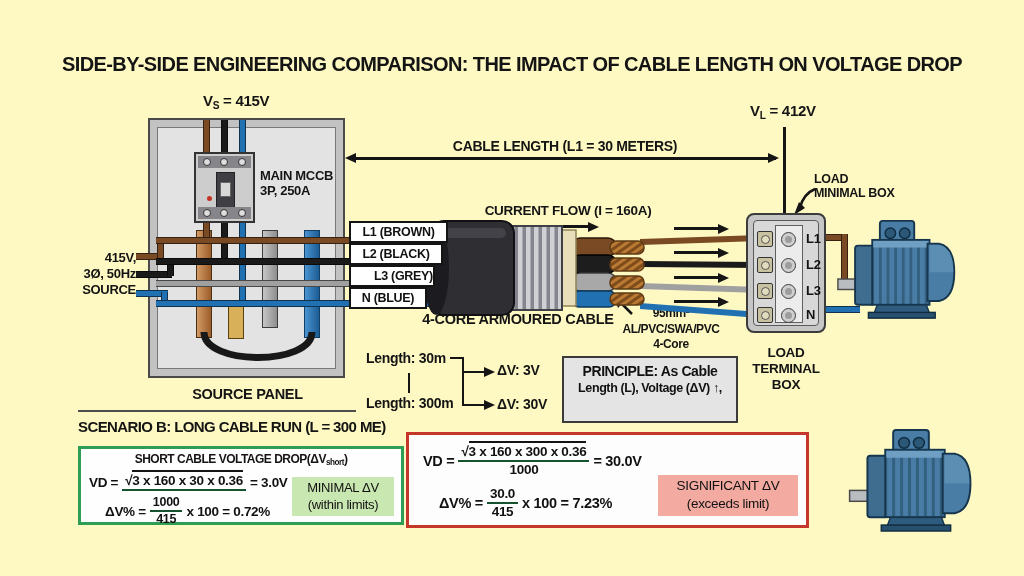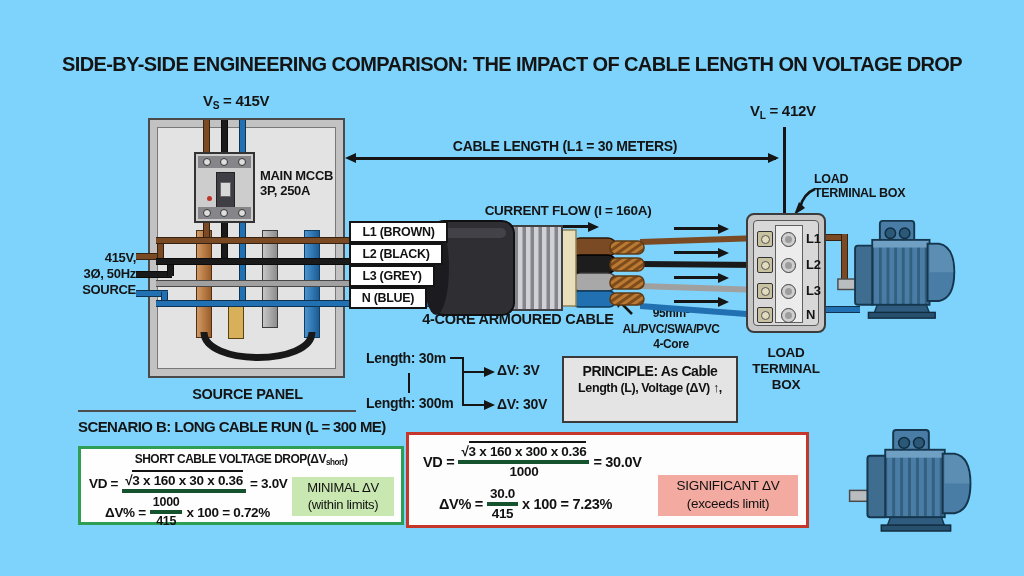--- a/index.html
+++ b/index.html
@@ -1,16 +1,16 @@
 <!DOCTYPE html>
 <html><head>
 <meta charset="utf-8">
 <style>
   html,body{margin:0;padding:0;background:#fff;}
-  .stage{position:relative;width:1024px;height:576px;background:#7dd3fc;overflow:hidden;
+  .stage{position:relative;width:1024px;height:576px;background:#fef9c3;overflow:hidden;
          font-family:"Liberation Sans",sans-serif;color:#111;}
   .abs{position:absolute;}
   .t{position:absolute;font-weight:bold;letter-spacing:-0.3px;white-space:nowrap;color:#141414;}
   .ctr{text-align:center;}
   sub{font-size:0.68em;vertical-align:-0.28em;font-weight:bold;}
   
   .hl{position:absolute;background:#151515;}
   .vl{position:absolute;background:#151515;}
   .head-r{position:absolute;width:0;height:0;border-top:5px solid transparent;border-bottom:5px solid transparent;border-left:11px solid #151515;}
   .head-l{position:absolute;width:0;height:0;border-top:5px solid transparent;border-bottom:5px solid transparent;border-right:11px solid #151515;}
@@ -42,21 +42,21 @@
   .tlabel{position:absolute;left:806px;width:20px;font-weight:bold;font-size:13px;z-index:6;}
   
   .principle{position:absolute;left:562px;top:356px;width:176px;height:67px;background:#e4e4e4;border:2.5px solid #3a3a3a;
              box-sizing:border-box;text-align:center;font-weight:bold;font-size:12.5px;letter-spacing:-0.4px;line-height:17px;padding-top:5px;}
   .gbox{position:absolute;left:78px;top:446px;width:326px;height:79px;background:#fefefe;border:3px solid #2f9e55;box-sizing:border-box;}
   .rbox{position:absolute;left:406px;top:432px;width:403px;height:96px;background:#fdfdfd;border:3px solid #c4372a;box-sizing:border-box;}
   .badge{position:absolute;font-weight:normal;text-align:center;letter-spacing:-0.3px;}
   .badge.green{right:7px;bottom:6px;width:102px;background:#c9e7b1;font-size:13px;line-height:17px;padding:2px 0 3px;}
   .badge.red{right:8px;bottom:9px;width:140px;background:#f2aaa1;font-size:13.5px;line-height:18px;padding:2px 0 3px;}
   .frow{position:absolute;font-weight:bold;font-size:13.5px;letter-spacing:-0.3px;white-space:nowrap;display:flex;align-items:center;}
-  .fn{display:inline-block;text-align:right;border-bottom:4px solid #14532d;padding:0 3px 1px;}
+  .fn{display:inline-block;text-align:right;border-bottom:2px solid #14532d;padding:0 3px 1px;}
   .rad{border-top:2px solid #141414;padding-top:1px;}
   .frac{display:inline-flex;flex-direction:column;align-items:center;line-height:1.05;margin:0 4px;font-size:12.5px;}
   .frac .fd{padding-top:1px;}
 </style>
 </head>
 <body>
 
 <div class="stage">
 
   <svg width="0" height="0" style="position:absolute" aria-hidden="true">
@@ -149,21 +149,21 @@
   <div class="t" style="left:50px;top:250px;width:86px;text-align:right;font-size:13px;line-height:16px;">
     <div>415V,</div>
       <div>3Ø, 50Hz</div>
       <div>SOURCE</div>
   </div>
 
   <div class="t" style="left:150px;top:386px;width:195px;text-align:center;font-size:14.5px;">SOURCE PANEL</div>
 
   <div class="wbox" style="left:349px;top:221px;width:95px;">L1 (BROWN)</div>
   <div class="wbox" style="left:349px;top:243px;width:90px;">L2 (BLACK)</div>
-  <div class="wbox" style="left:349px;top:265px;width:82px;">L3 (GREY)</div>
+  <div class="wbox" style="left:349px;top:265px;width:82px;text-align:right;">L3 (GREY)</div>
   <div class="wbox" style="left:349px;top:287px;width:74px;">N (BLUE)</div>
 
   <svg class="abs" style="left:422px;top:216px;width:224px;height:100px;z-index:5;" viewBox="0 0 224 100">
     <rect x="150" y="22" width="44" height="18" rx="8" fill="#7a4a24" stroke="#2a1708" stroke-width="1.5"></rect>
     <rect x="150" y="39" width="44" height="18" rx="8" fill="#1d1d1d" stroke="#000" stroke-width="1.5"></rect>
     <rect x="150" y="57" width="44" height="18" rx="8" fill="#a8a8a8" stroke="#3c3c3c" stroke-width="1.5"></rect>
     <rect x="150" y="75" width="44" height="16" rx="7" fill="#2170b2" stroke="#0e3a5e" stroke-width="1.5"></rect>
     <rect x="188" y="25" width="34" height="13" rx="6" fill="url(#copperp)" stroke="#5e3a14" stroke-width="1.5"></rect>
     <rect x="188" y="42" width="34" height="13" rx="6" fill="url(#copperp)" stroke="#5e3a14" stroke-width="1.5"></rect>
     <rect x="188" y="60" width="34" height="13" rx="6" fill="url(#copperp)" stroke="#5e3a14" stroke-width="1.5"></rect>
@@ -209,21 +209,21 @@
     <polygon points="2,1 14,4 6,13" fill="#151515"></polygon>
   </svg>
   <div class="t ctr" style="left:614px;top:306px;width:114px;font-size:12px;line-height:15.5px;letter-spacing:-0.4px;">
     <div>95mm²</div>
       <div>AL/PVC/SWA/PVC</div>
       <div>4-Core</div>
   </div>
 
   <div class="t" style="left:814px;top:172px;font-size:12.5px;line-height:14px;">
     <div>LOAD</div>
-      <div>TERMINAL BOX</div>
+      <div>MINIMAL BOX</div>
   </div>
   <svg class="abs" style="left:791px;top:186px;width:28px;height:30px;" viewBox="0 0 28 30">
     <path d="M24 3 Q12 8 9 22" fill="none" stroke="#151515" stroke-width="2.5"></path>
     <polygon points="3,29 14,22 8,16" fill="#151515"></polygon>
   </svg>
 
   <div class="tbox">
       <div class="tbox-inner"></div>
     </div>
   <div class="tstrip"></div>

